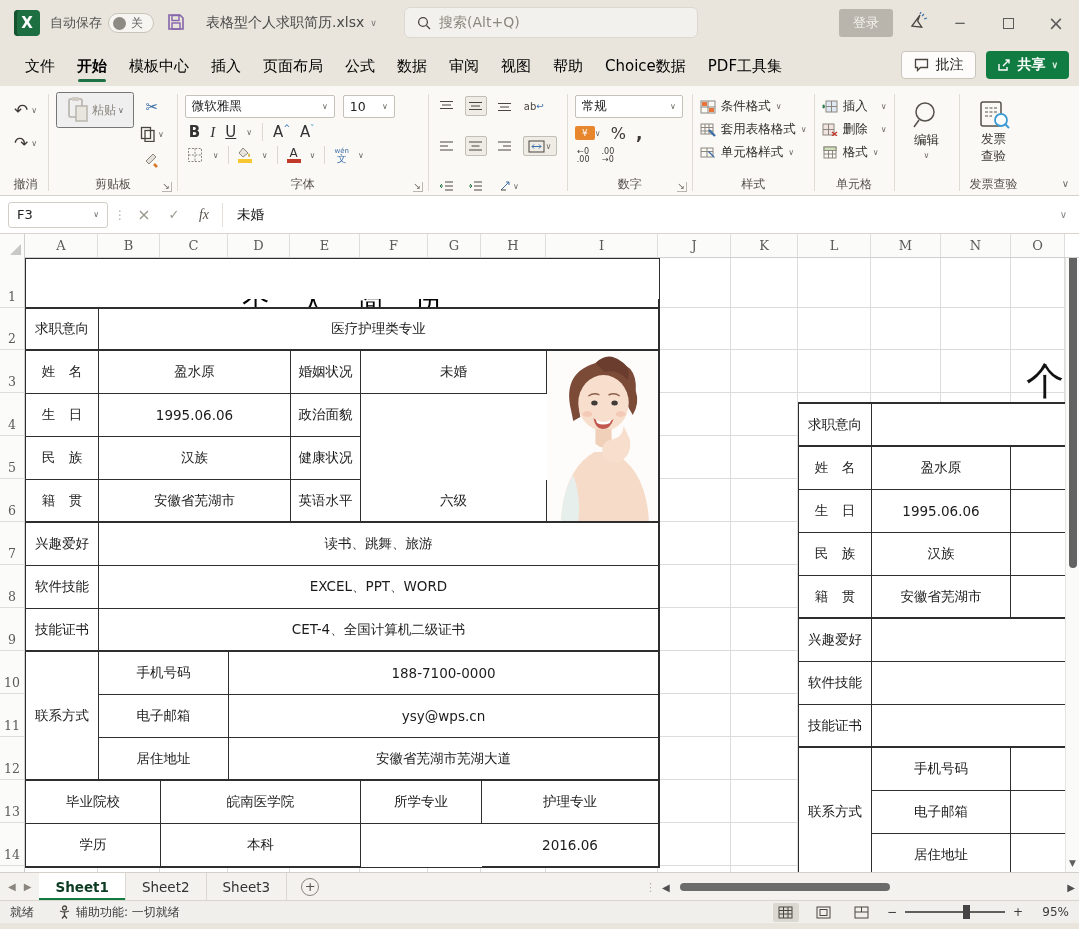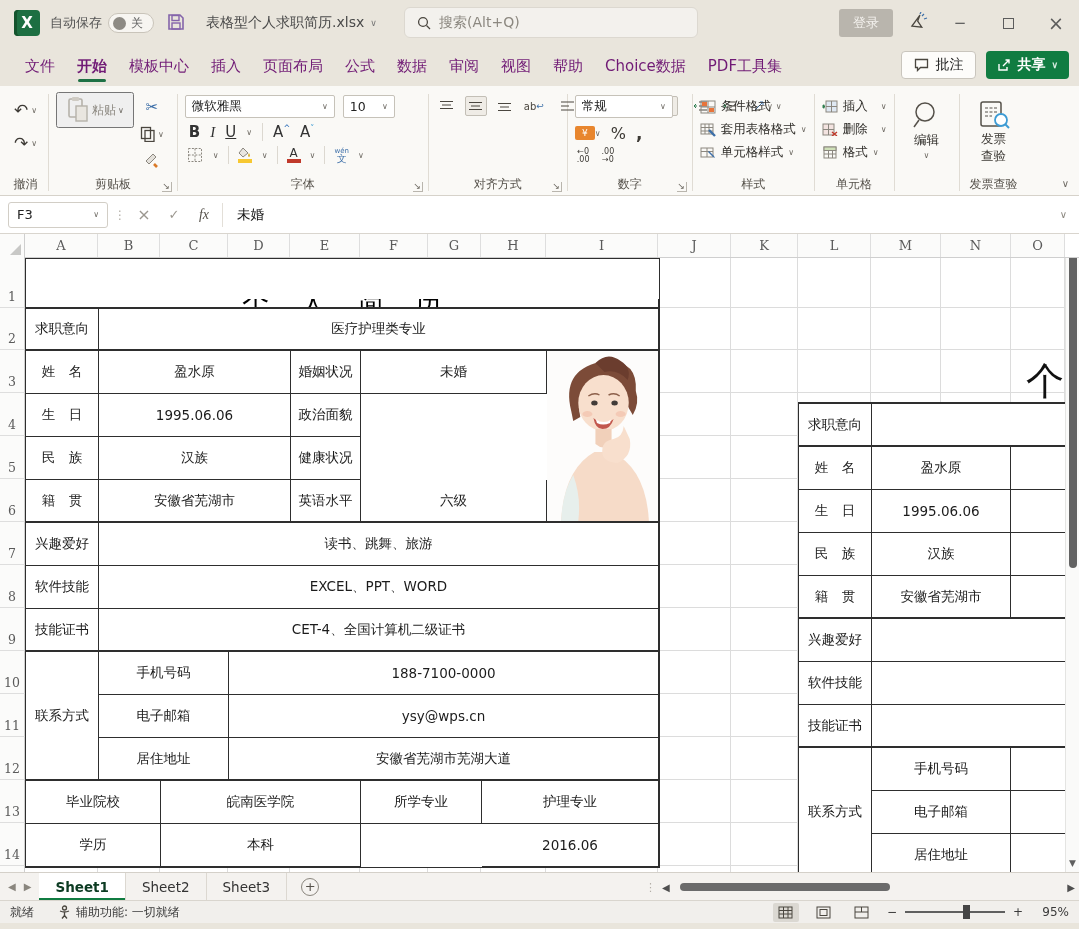--- a/index.html
+++ b/index.html
@@ -18,21 +18,21 @@
 .fname{font-size:14px;color:#4a4a4a;margin-left:8px;display:flex;align-items:center;gap:6px}
 .fname .dd{font-size:9px;color:#777}
 .searchbox{position:absolute;left:404px;top:7px;width:294px;height:31px;border:1px solid #dcd8d0;border-radius:6px;background:#f3f1ed;display:flex;align-items:center;padding:0 12px;gap:8px;color:#8c8880;font-size:14px}
 .tb-right{position:absolute;right:6px;top:0;height:46px;display:flex;align-items:center;gap:14px}
 .loginbtn{background:#b9b5ad;color:#f4f2ee;border:none;border-radius:3px;padding:5px 14px;font-size:13px}
 .winbtn{width:34px;height:30px;display:flex;align-items:center;justify-content:center;color:#5c5c5c;font-size:15px}
 .maxbox{width:11px;height:11px;border:1.4px solid #5c5c5c;display:inline-block}
 
 
 .menubar{height:40px;display:flex;align-items:center;padding:0 14px;background:#e9e5dc;position:relative}
-.menu-item{font-size:15px;color:#701a75;padding:6px 11px;position:relative;white-space:nowrap}
+.menu-item{font-size:15px;color:#000000;padding:6px 11px;position:relative;white-space:nowrap}
 .menu-item.active{font-weight:bold}
 .menu-item.active::after{content:"";position:absolute;left:12px;right:12px;bottom:-1px;height:3px;background:#1e7145;border-radius:2px}
 .mb-right{position:absolute;right:10px;top:5px;display:flex;gap:10px;align-items:center}
 .commentbtn{display:flex;align-items:center;gap:6px;background:#fdfcfa;border:1px solid #c9c5bd;border-radius:4px;padding:4px 12px;font-size:14px;color:#222}
 .sharebtn{display:flex;align-items:center;gap:6px;background:#107c41;border:none;border-radius:4px;padding:5px 11px;font-size:14px;color:#fff;font-weight:bold}
 .sharebtn .dd{font-size:9px;color:#d7ecdf}
 
 
 .ribbon{height:110px;background:#faf9f6;border-bottom:1px solid #d6d2ca;display:flex;align-items:stretch;padding:4px 4px 0 4px;position:relative}
 .rgroup{display:flex;flex-direction:column;position:relative;padding:2px 6px 0 6px}
@@ -50,21 +50,21 @@
 .selbox{height:23px;border:1px solid #c6c2b9;background:#fff;border-radius:2px;display:flex;align-items:center;justify-content:space-between;padding:0 6px;font-size:12.5px;color:#222}
 .fontrow{display:flex;align-items:center;gap:8px}
 .fmt-b{font-weight:bold;font-size:15px}
 .fmt-i{font-style:italic;font-family:"Liberation Serif",serif;font-size:15px}
 .fmt-u{text-decoration:underline;font-size:15px}
 .grow-sep{width:1px;height:18px;background:#dcd8d0}
 .alpha-up{font-size:15px;position:relative}
 .alpha-up sup{font-size:8px;color:#2b6cb8}
 .colorbar{display:inline-flex;flex-direction:column;align-items:center;line-height:11px;font-size:13px}
 .colorbar .bar{width:14px;height:4px;margin-top:1px}
-.aligngrid{display:flex;gap:12px;padding-top:4px}
+.aligngrid{display:flex;flex-direction:column;gap:20px;padding-top:4px}
 .alrow{display:flex;align-items:center;gap:7px}
 .icbox{display:inline-flex;align-items:center;justify-content:center;width:22px;height:20px;border-radius:2px}
 .icbox.sel{border:1px solid #c3bfb6;background:#efece6}
 svg.lnic{display:block}
 .numgrp{display:flex;flex-direction:column;gap:5px;padding-top:3px}
 .numrow{display:flex;align-items:center;gap:10px;font-size:14px;color:#3d3a35}
 .curic{width:20px;height:14px;background:#e8862e;border-radius:2px;color:#fff;font-size:9px;display:flex;align-items:center;justify-content:center}
 .decic{font-size:8px;line-height:8px;color:#3d3a35;text-align:center}
 .stylegrp{display:flex;flex-direction:column;gap:6px;padding-top:6px}
 .stybtn{display:flex;align-items:center;gap:5px;font-size:12.5px;color:#2f2d29;white-space:nowrap}
@@ -382,21 +382,21 @@
         </div>
       </div>
         </div>
       <div class="rg-label"><span>对齐方式</span><span class="launcher">↘</span></div>
     </div>
     <div class="rdiv"></div>
 
     <div class="rgroup" style="width:122px">
       <div class="rg-body">
           <div class="numgrp" style="width:100%">
-        <div class="selbox" style="width:98px">
+        <div class="selbox" style="width:108px">
               <span>常规</span>
               <span class="dd">∨</span>
             </div>
         <div class="numrow">
           <span style="display:flex;align-items:center">
                 <span class="curic">¥</span>
                 <span class="dd">∨</span>
               </span>
           <span style="font-size:16px">%</span>
           <span style="font-weight:bold;font-size:17px">,</span>

